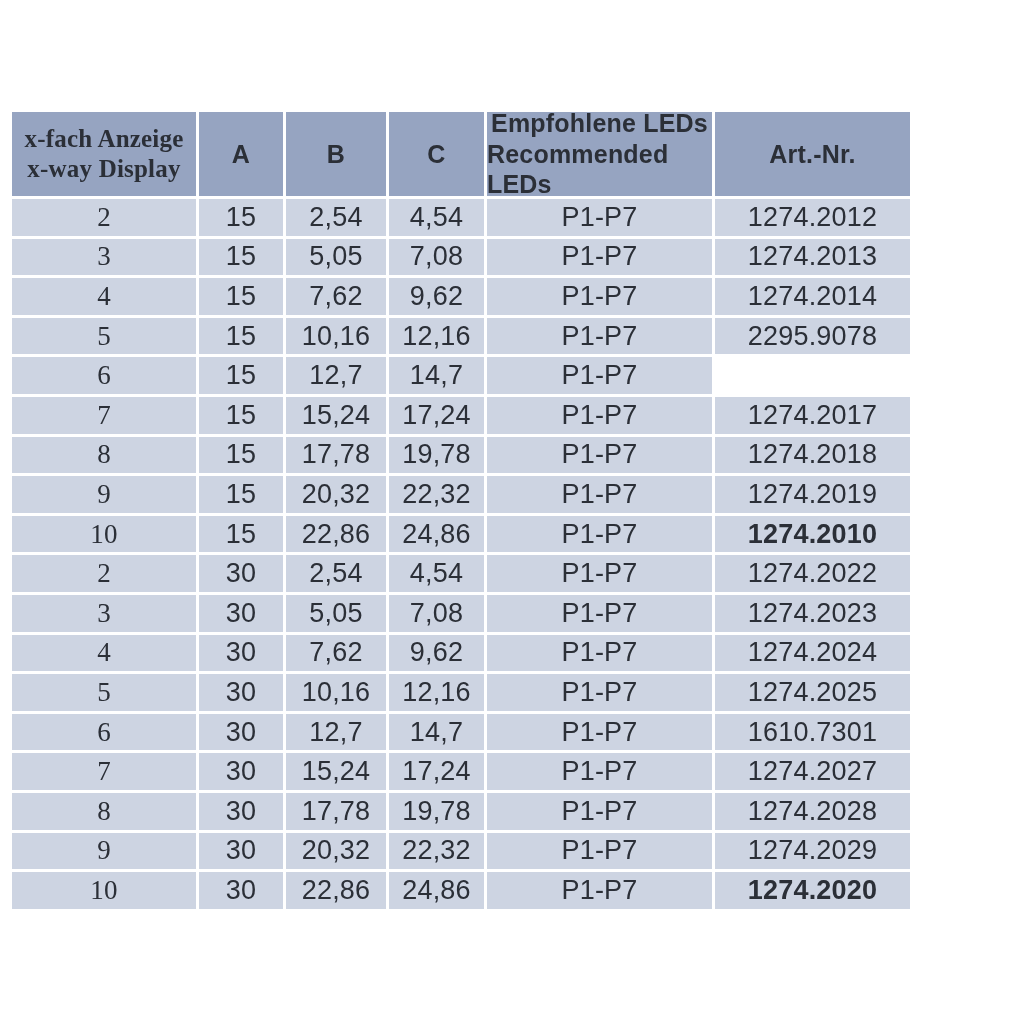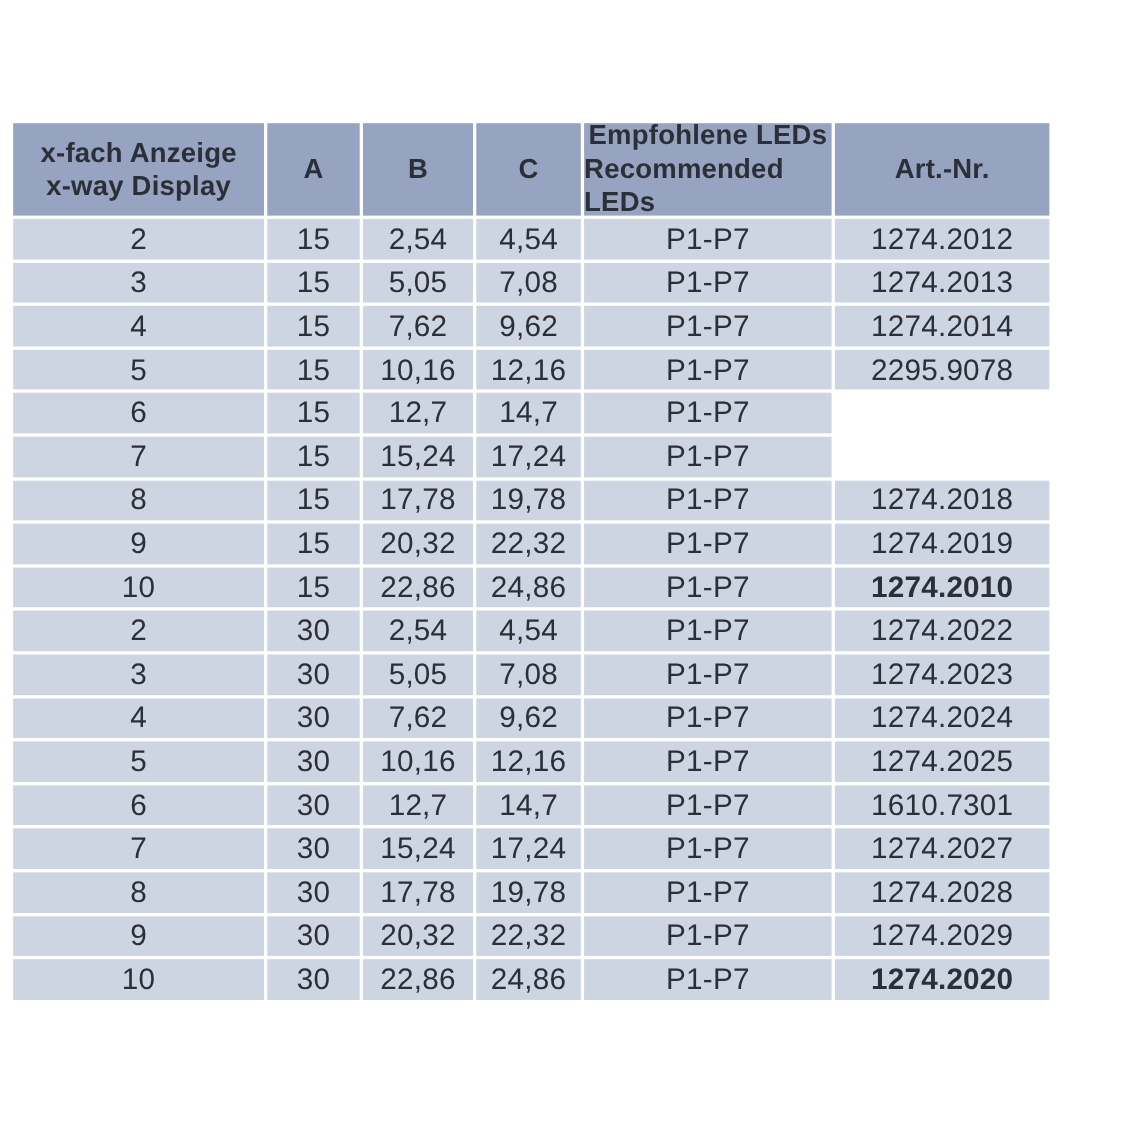--- a/index.html
+++ b/index.html
@@ -51,21 +51,21 @@
   .header .cell {
     background: var(--header-bg);
     height: 84px;
     font-weight: 700;
     font-size: 25px;
   }
   .two-line {
     flex-direction: column;
     line-height: 1.22;
   }
-  .c1 { width: 228px; }
+  .c1 { width: 184px; font-family: Liberation Serif, serif; }
   .c2 { width: 84px; }
   .c3 { width: 100px; }
   .c4 { width: 95px; }
   .c5 { width: 225px; }
   .c6 { width: 195px; }
   .bold { font-weight: 700; }
 </style>
 </head>
 <body>
 
@@ -123,20 +123,21 @@
         <div class="cell c3">12,7</div>
         <div class="cell c4">14,7</div>
         <div class="cell c5">P1-P7</div>
       </div>
       <div class="row">
         <div class="cell c1">7</div>
         <div class="cell c2">15</div>
         <div class="cell c3">15,24</div>
         <div class="cell c4">17,24</div>
         <div class="cell c5">P1-P7</div>
+        <div class="cell c6">1274.2017</div>
       </div>
       <div class="row">
         <div class="cell c1">8</div>
         <div class="cell c2">15</div>
         <div class="cell c3">17,78</div>
         <div class="cell c4">19,78</div>
         <div class="cell c5">P1-P7</div>
         <div class="cell c6">1274.2018</div>
       </div>
       <div class="row">

